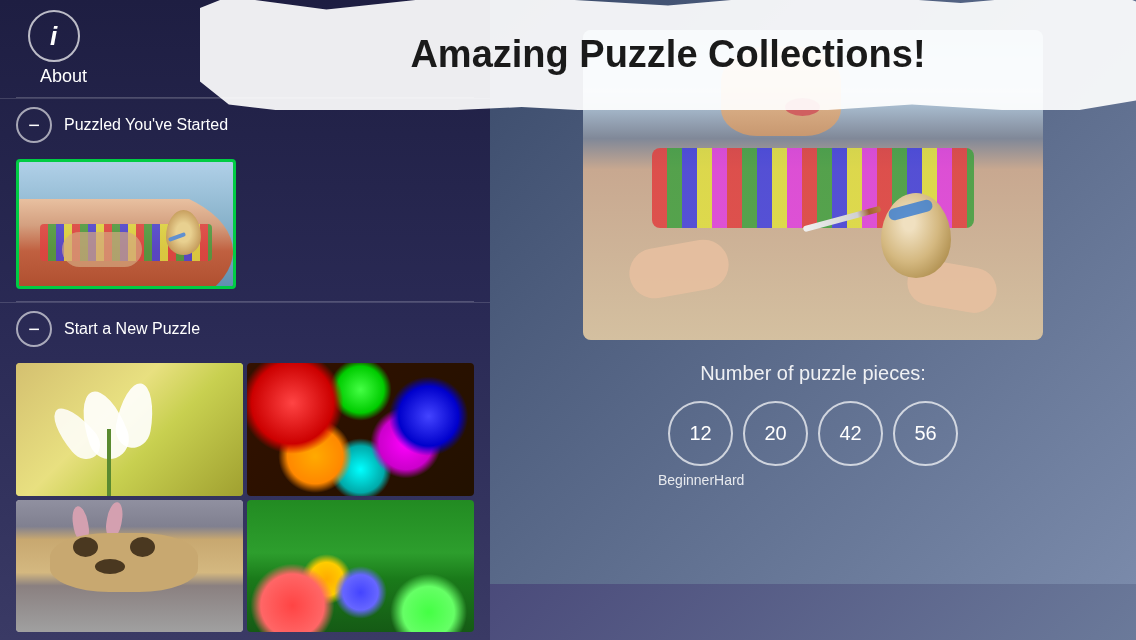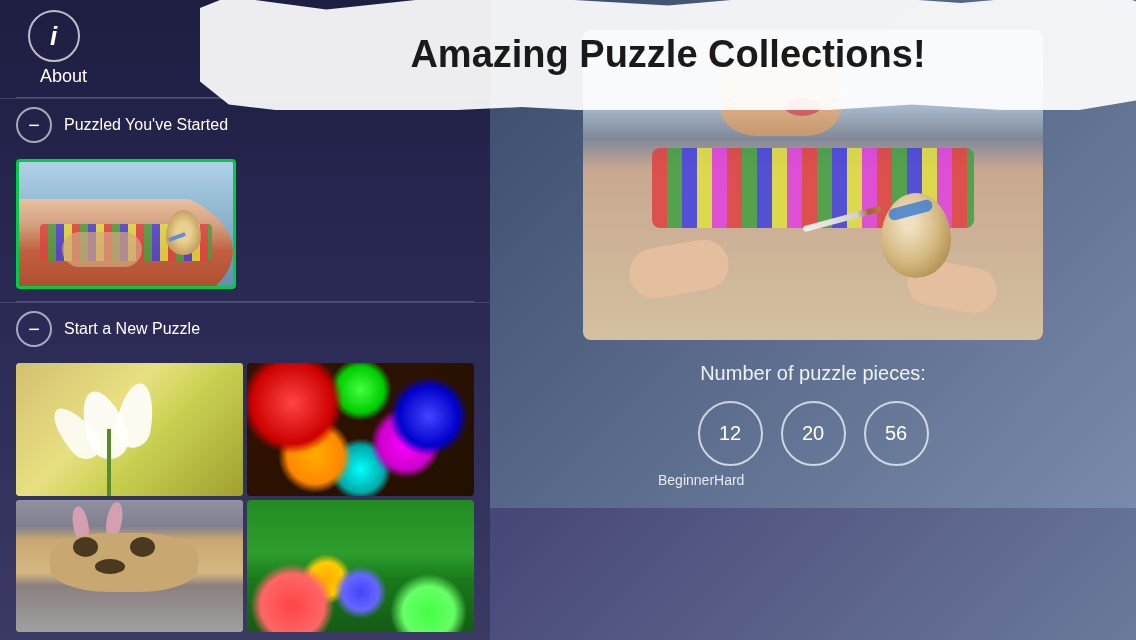--- a/index.html
+++ b/index.html
@@ -160,21 +160,21 @@
       border-radius: 50%;
       opacity: 0.6;
     }
 
     
     .right-panel {
       position: absolute;
       left: 490px;
       top: 0;
       right: 0;
-      height: 508px;
+      height: 584px;
       display: flex;
       flex-direction: column;
       align-items: center;
       padding: 20px 30px;
       background: linear-gradient(135deg, #3a4a6a 0%, #5a6a8a 50%, #7a8aaa 100%);
     }
 
     
     .main-image-container {
       width: 460px;
@@ -192,21 +192,21 @@
       color: white;
       font-size: 20px;
       margin-top: 22px;
       opacity: 0.9;
     }
 
     
     .piece-counts {
       display: flex;
       align-items: center;
-      gap: 18px;
+      gap: 10px;
       margin-top: 16px;
     }
 
     .piece-btn {
       width: 65px;
       height: 65px;
       border-radius: 50%;
       border: 2px solid rgba(255,255,255,0.7);
       display: flex;
       align-items: center;
@@ -442,20 +442,23 @@
   <div class="pieces-label">Number of puzzle pieces:</div>
 
   <div class="piece-counts">
     <div class="piece-btn">
       <span>12</span>
     </div>
     <div class="piece-btn">
       <span>20</span>
     </div>
     <div class="piece-btn">
+      <span>42</span>
+    </div>
+    <div class="piece-btn">
       <span>56</span>
     </div>
   </div>
 
   <div class="difficulty-labels" style="width:330px;">
     <span class="diff-beginner">Beginner</span>
     <span class="diff-hard">Hard</span>
   </div>
 
 </div>

